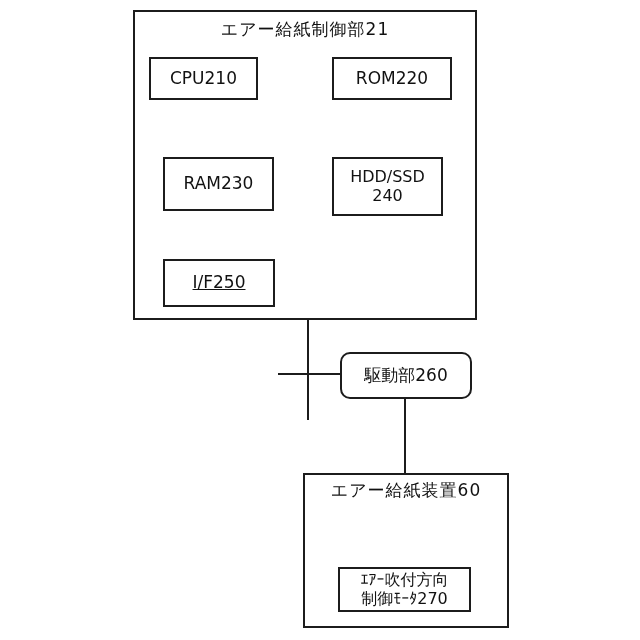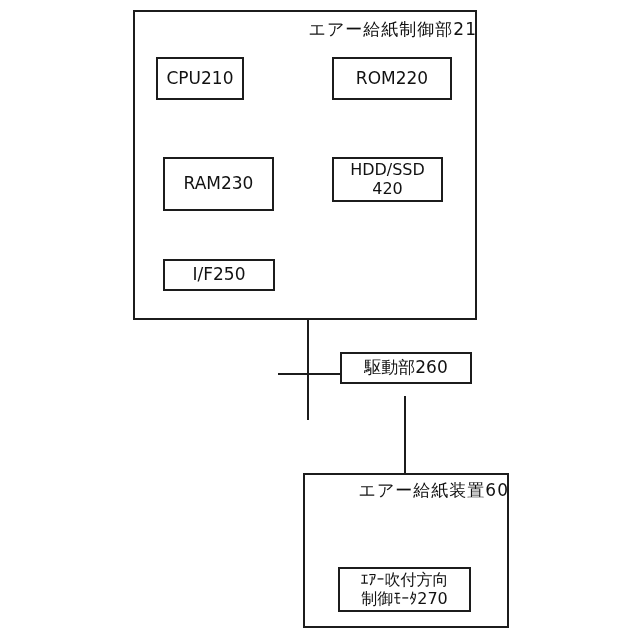--- a/index.html
+++ b/index.html
@@ -34,21 +34,21 @@
   .container-box {
     position: absolute;
     border: 2px solid #1c1c1c;
     background: #ffffff;
     box-sizing: border-box;
   }
   .container-title {
     position: absolute;
     left: 0;
     right: 0;
-    text-align: right;
+    text-align: center;
     font-size: 17px;
     font-weight: 500;
     letter-spacing: 1px;
     white-space: nowrap;
   }
   .line {
     position: absolute;
     background: #1c1c1c;
   }
   .sub-line {
@@ -68,43 +68,43 @@
   <div class="line" style="left:307px; top:47px; width:2px; height:373px;"></div>
   <div class="line" style="left:273px; top:78px; width:60px; height:2px;"></div>
   <div class="line" style="left:274px; top:179px; width:59px; height:2px;"></div>
   <div class="line" style="left:275px; top:280px; width:33px; height:2px;"></div>
   <div class="line" style="left:278px; top:373px; width:62px; height:2px;"></div>
   <div class="line" style="left:404px; top:396px; width:2px; height:78px;"></div>
 
   <div class="container-box" style="left:133px; top:10px; width:344px; height:310px;"></div>
   <div class="container-title" style="top:18px; left:133px; width:344px; right:auto;">エアー給紙制御部21</div>
 
-  <div class="box" style="left:156px; top:57px; width:88px; height:43px;">
+  <div class="box" style="left:149px; top:57px; width:109px; height:43px;">
     <span>CPU210</span>
   </div>
 
   <div class="box" style="left:332px; top:57px; width:120px; height:43px;">
     <span>ROM220</span>
   </div>
 
   <div class="box" style="left:163px; top:157px; width:111px; height:54px;">
     <span>RAM230</span>
   </div>
 
-  <div class="box" style="left:332px; top:157px; width:111px; height:45px; font-size:16px;text-align:center;">
+  <div class="box" style="left:332px; top:157px; width:111px; height:59px; font-size:16px;text-align:center;">
     <span>HDD/SSD</span>
-    <span>420</span>
+    <span>240</span>
   </div>
 
-  <div class="box" style="left:163px; top:259px; width:112px; height:32px;">
+  <div class="box" style="left:163px; top:259px; width:112px; height:48px;text-decoration:underline;">
     <span>I/F250</span>
   </div>
 
 
-  <div class="box" style="left:340px; top:352px; width:132px; height:32px;">
+  <div class="box" style="left:340px; top:352px; width:132px; height:47px;border-radius:10px;">
     <span>駆動部260</span>
   </div>
 
   <div class="container-box" style="left:303px; top:473px; width:206px; height:155px;"></div>
   <div class="container-title" style="top:479px; left:303px; width:206px; right:auto;">エアー給紙装置60</div>
 
 
   <div class="box" style="left:338px; top:567px; width:133px; height:45px; font-size:16px;">
     <span>ｴｱｰ吹付方向</span>
     <span>制御ﾓｰﾀ270</span>

